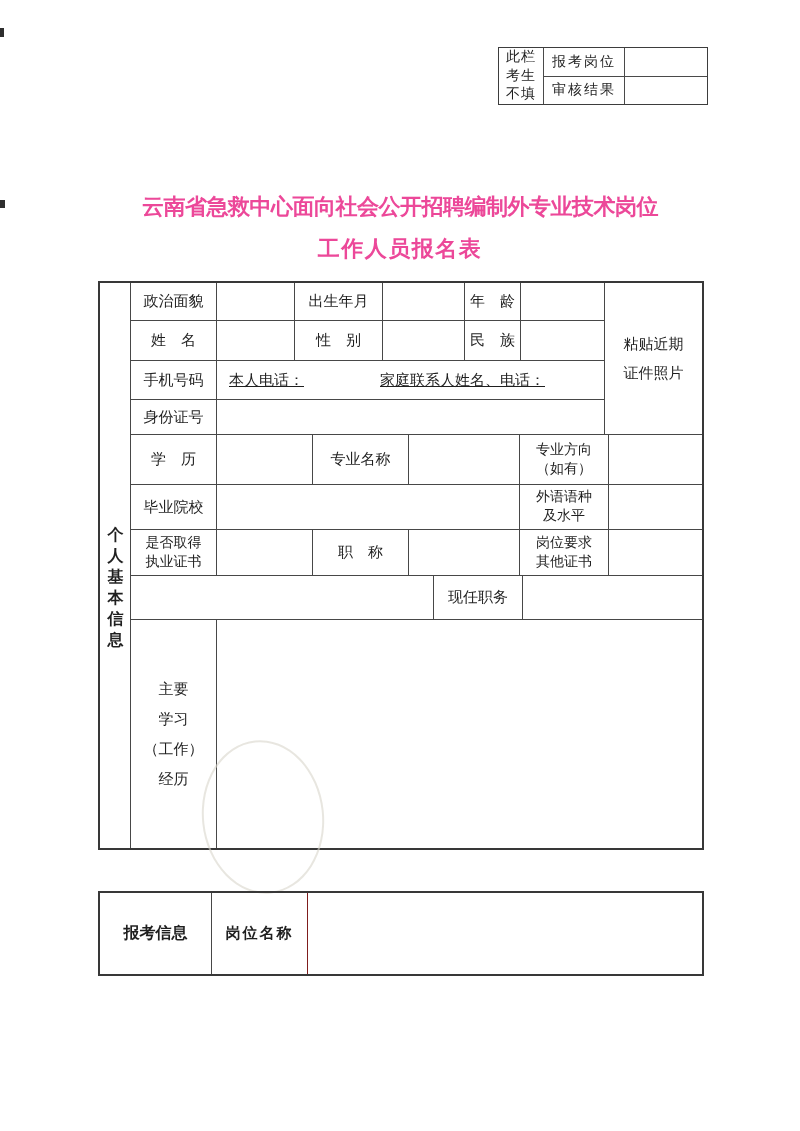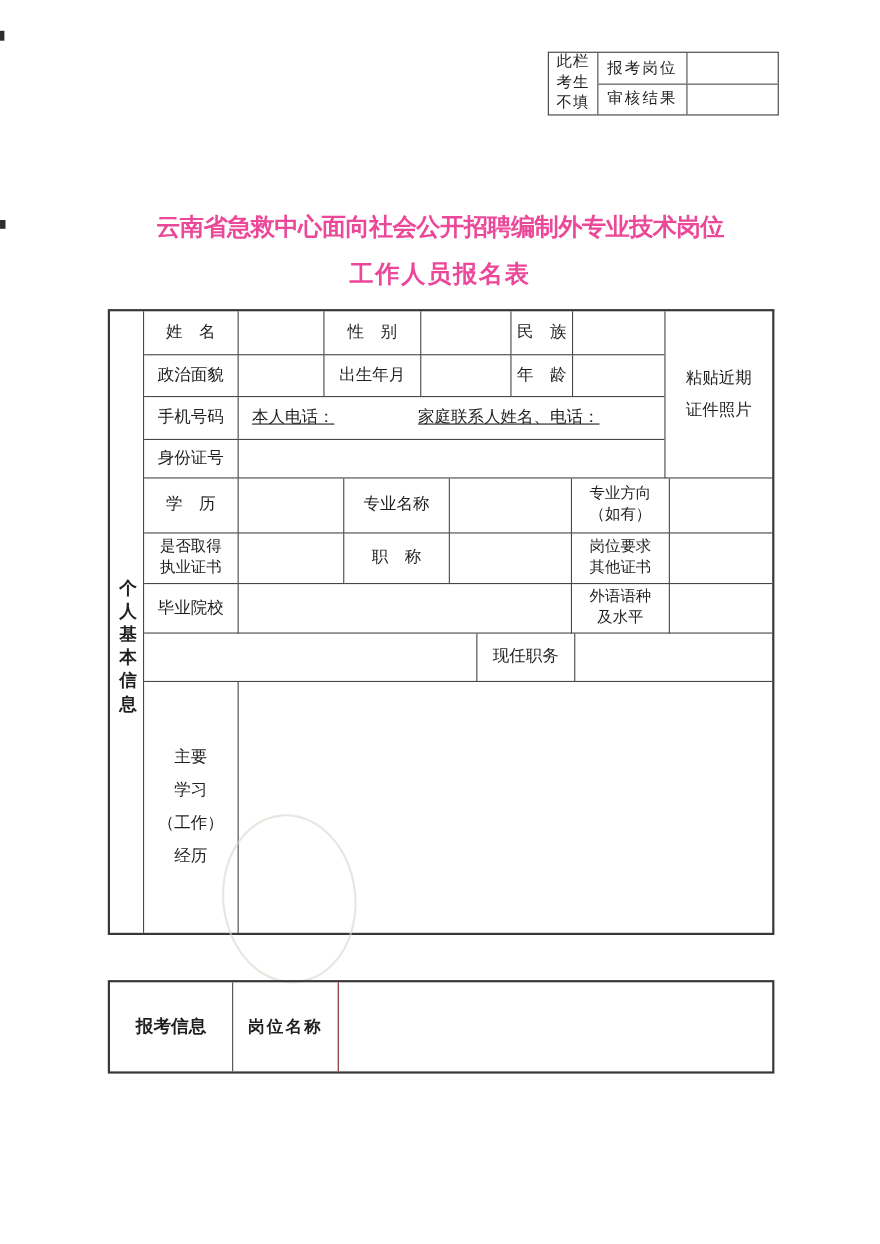--- a/index.html
+++ b/index.html
@@ -125,36 +125,36 @@
   </div>
 
   <div class="mtable">
     <div class="colA">
       <span class="vtext">个人基本信息</span>
     </div>
     <div class="mright">
 
       <div class="b14">
         <div class="b14-left">
+          <div class="trow" style="height:38px">
+            <div class="cell" style="width:86px">政治面貌</div>
+            <div class="cell" style="width:78px"></div>
+            <div class="cell" style="width:88px">出生年月</div>
+            <div class="cell" style="width:82px"></div>
+            <div class="cell" style="width:56px">年　龄</div>
+            <div class="cell grow no-r"></div>
+          </div>
           <div class="trow" style="height:40px">
             <div class="cell" style="width:86px">姓　名</div>
             <div class="cell" style="width:78px"></div>
             <div class="cell" style="width:88px">性　别</div>
             <div class="cell" style="width:82px"></div>
             <div class="cell" style="width:56px">民　族</div>
             <div class="cell grow no-r"></div>
           </div>
-          <div class="trow" style="height:38px">
-            <div class="cell" style="width:86px">政治面貌</div>
-            <div class="cell" style="width:78px"></div>
-            <div class="cell" style="width:88px">出生年月</div>
-            <div class="cell" style="width:82px"></div>
-            <div class="cell" style="width:56px">年　龄</div>
-            <div class="cell grow no-r"></div>
-          </div>
           <div class="trow" style="height:39px">
             <div class="cell" style="width:86px">手机号码</div>
             <div class="cell grow no-r phone-cell">
               <span>本人电话：</span>
               <span class="fam">家庭联系人姓名、电话：</span>
             </div>
           </div>
           <div class="trow" style="height:35px">
             <div class="cell" style="width:86px">身份证号</div>
             <div class="cell grow no-r"></div>
@@ -164,42 +164,42 @@
 证件照片</div>
       </div>
 
       <div class="trow" style="height:50px">
         <div class="cell" style="width:86px">学　历</div>
         <div class="cell" style="width:96px"></div>
         <div class="cell" style="width:96px">专业名称</div>
         <div class="cell" style="width:111px"></div>
         <div class="cell small" style="width:89px">专业方向
 （如有）</div>
+        <div class="cell grow no-r"></div>
+      </div>
+
+      <div class="trow" style="height:45px">
+        <div class="cell" style="width:86px">毕业院校</div>
+        <div class="cell" style="width:303px"></div>
+        <div class="cell small" style="width:89px">外语语种
+及水平</div>
         <div class="cell grow no-r"></div>
       </div>
 
       <div class="trow" style="height:46px">
         <div class="cell small" style="width:86px">是否取得
 执业证书</div>
         <div class="cell" style="width:96px"></div>
         <div class="cell" style="width:96px">职　称</div>
         <div class="cell" style="width:111px"></div>
         <div class="cell small" style="width:89px">岗位要求
 其他证书</div>
         <div class="cell grow no-r"></div>
       </div>
 
-      <div class="trow" style="height:45px">
-        <div class="cell" style="width:86px">毕业院校</div>
-        <div class="cell" style="width:303px"></div>
-        <div class="cell small" style="width:89px">外语语种
-及水平</div>
-        <div class="cell grow no-r"></div>
-      </div>
-
       <div class="trow" style="height:44px">
         <div class="cell" style="width:303px"></div>
         <div class="cell" style="width:89px">现任职务</div>
         <div class="cell grow no-r"></div>
       </div>
 
       <div class="trow" style="flex:1">
         <div class="cell no-b exp-label" style="width:86px">主要
 学习
 （工作）

